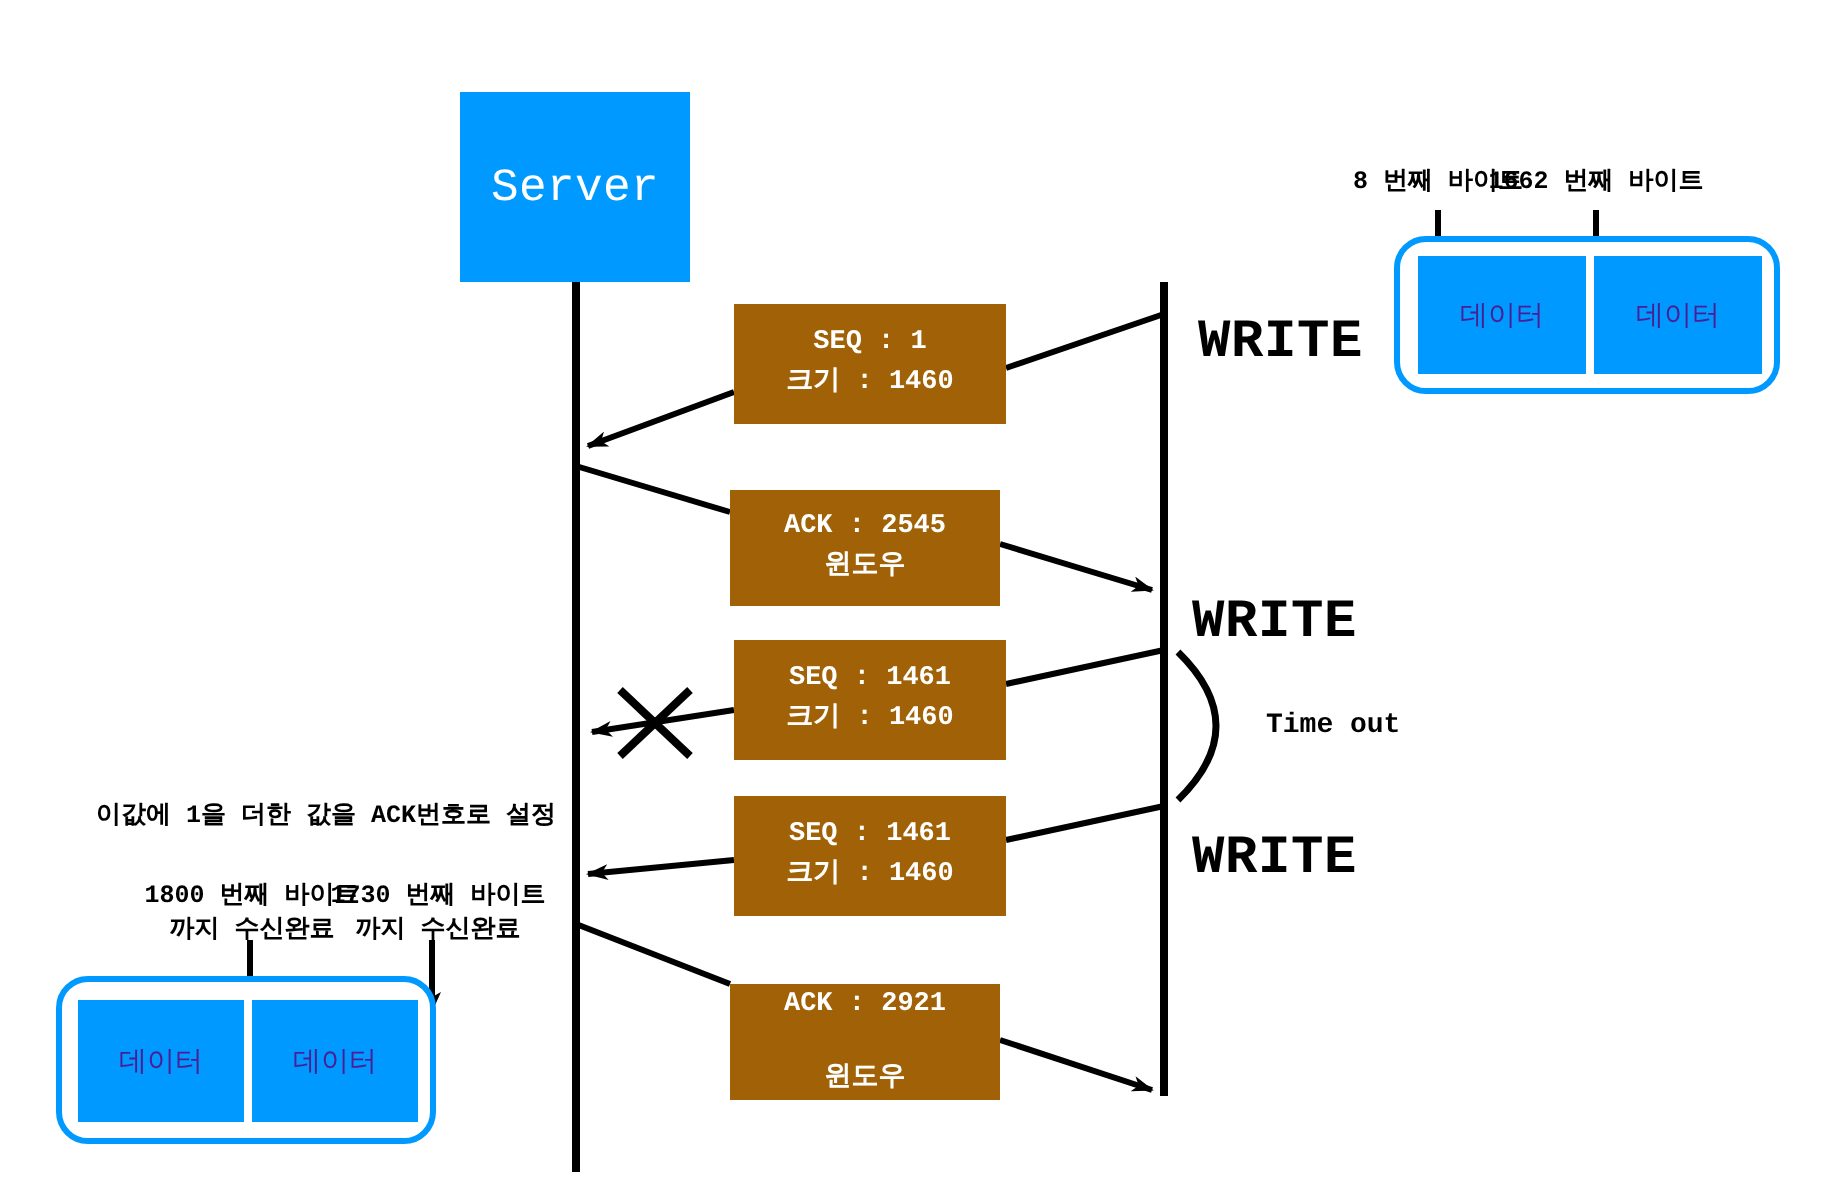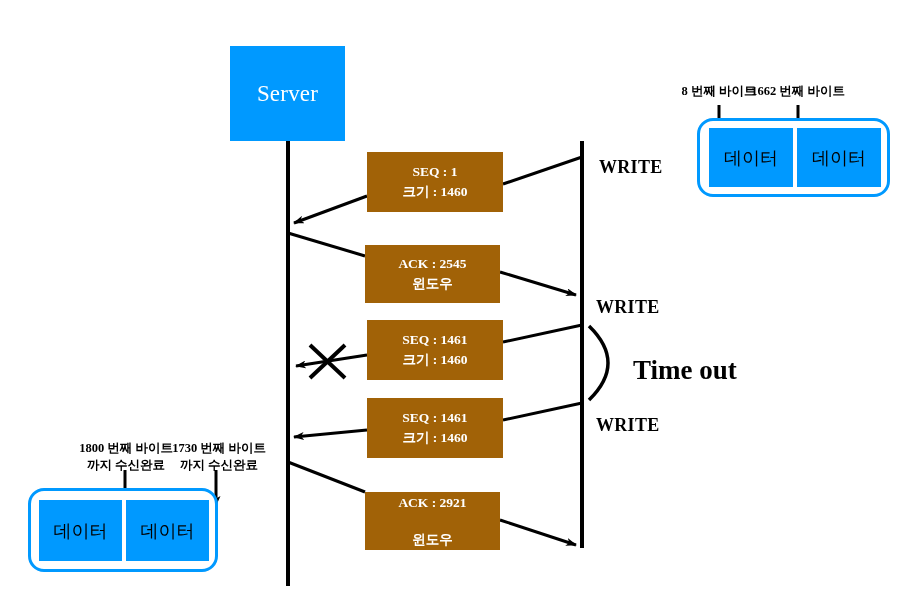--- a/index.html
+++ b/index.html
@@ -6,21 +6,21 @@
     margin: 0;
     padding: 0;
     background: #ffffff;
   }
   #canvas {
     position: relative;
     width: 916px;
     height: 600px;
     background: #ffffff;
     overflow: hidden;
-    font-family: Liberation Serif, serif;
+    font-family: Liberation Mono, monospace;
   }
   svg.layer {
     position: absolute;
     left: 0;
     top: 0;
     width: 916px;
     height: 600px;
     pointer-events: none;
   }
   .node-box {
@@ -43,47 +43,47 @@
     align-items: center;
     justify-content: center;
     font-size: 13.5px;
     font-weight: bold;
     line-height: 1.45;
   }
   .msg-box span { display: block; white-space: nowrap; }
   .write-label {
     position: absolute;
     color: #000000;
-    font-size: 18px;
+    font-size: 27px;
     font-weight: bold;
     letter-spacing: 0.3px;
     white-space: nowrap;
   }
   .timeout-label {
     position: absolute;
     color: #000000;
-    font-size: 27px;
+    font-size: 14px;
     font-weight: bold;
     white-space: nowrap;
   }
   .buffer-outer {
     position: absolute;
     border: 3px solid #0099ff;
     border-radius: 16px;
     background: #ffffff;
     box-sizing: border-box;
   }
   .buffer-cell {
     position: absolute;
     background: #0099ff;
-    color: #000000;
+    color: #4c1d95;
     display: flex;
     align-items: center;
     justify-content: center;
-    font-size: 18px;
+    font-size: 14px;
     font-weight: normal;
     white-space: nowrap;
   }
   .annot {
     position: absolute;
     color: #000000;
     font-size: 12.5px;
     font-weight: bold;
     text-align: center;
     line-height: 1.35;
@@ -173,20 +173,21 @@
 
   <div class="timeout-label" style="left:633px; top:355px;">Time out</div>
 
   <div class="annot annot-wide" style="left:657px; top:83px; width:124px;">8 번째 바이트</div>
   <div class="annot annot-wide" style="left:735px; top:83px; width:126px;">1662 번째 바이트</div>
 
   <div class="buffer-outer" style="left:697px; top:118px; width:193px; height:79px;"></div>
   <div class="buffer-cell" style="left:709px; top:128px; width:84px; height:59px;">데이터</div>
   <div class="buffer-cell" style="left:797px; top:128px; width:84px; height:59px;">데이터</div>
 
+  <div class="annot annot-wide" style="left:48px; top:400px; width:230px;">이값에 1을 더한 값을 ACK번호로 설정</div>
   <div class="annot" style="left:62px; top:440px; width:128px;">1800 번째 바이트
 까지 수신완료</div>
   <div class="annot" style="left:160px; top:440px; width:118px;">1730 번째 바이트
 까지 수신완료</div>
 
   <div class="buffer-outer" style="left:28px; top:488px; width:190px; height:84px;"></div>
   <div class="buffer-cell" style="left:39px; top:500px; width:83px; height:61px;">데이터</div>
   <div class="buffer-cell" style="left:126px; top:500px; width:83px; height:61px;">데이터</div>
 
 </div>

